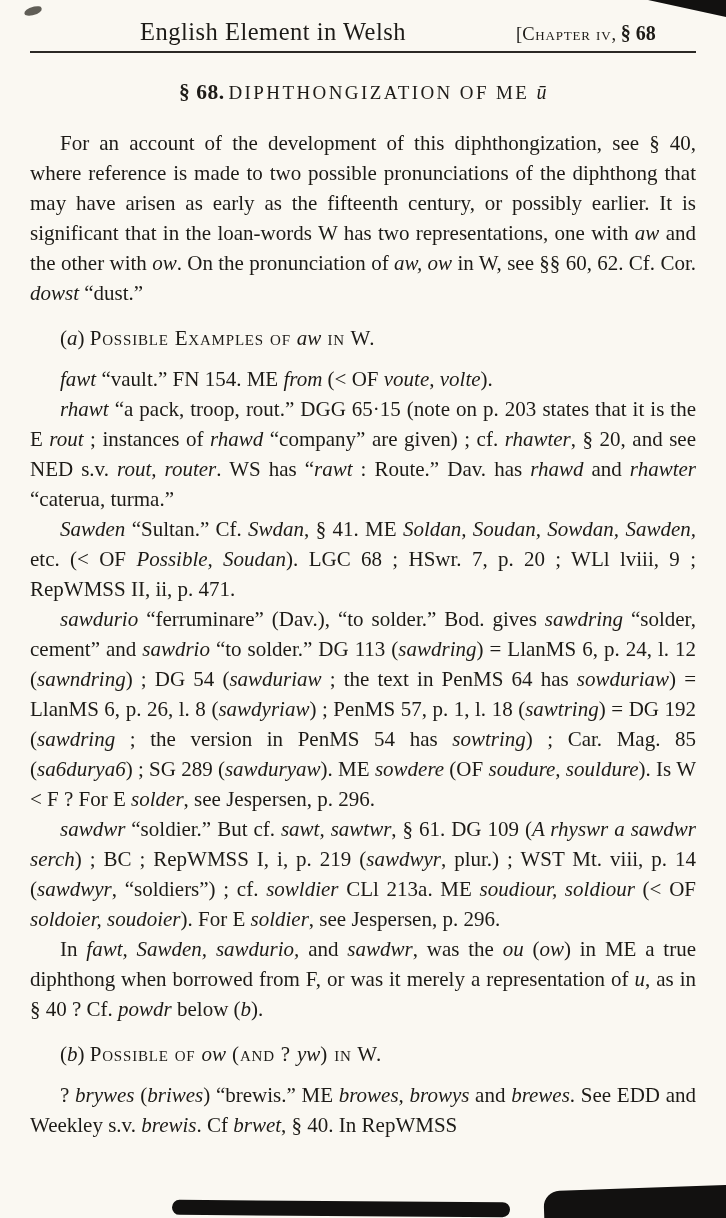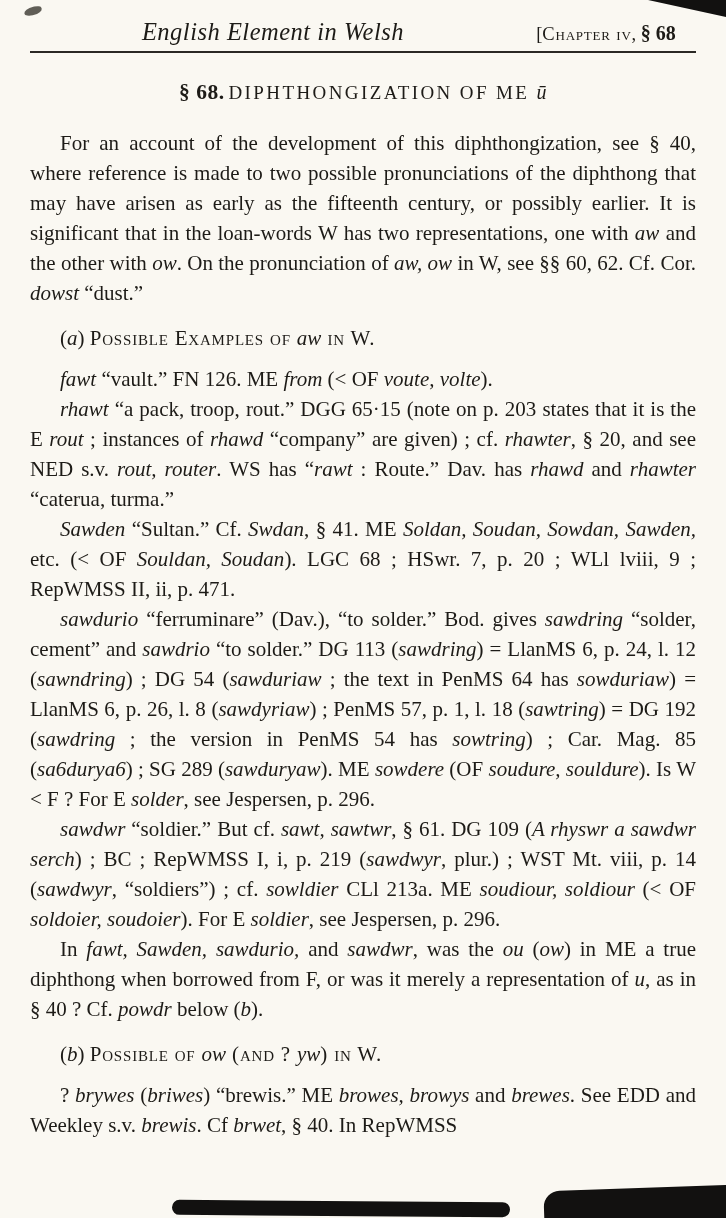--- a/index.html
+++ b/index.html
@@ -16,22 +16,22 @@
   .page { padding: 10px 30px 0 30px; position: relative; z-index: 1; }
 
   
   .running-header {
     display: flex;
     align-items: baseline;
     padding-top: 8px;
     font-size: 21px;
   }
   .page-number { width: 140px; font-size: 22px; letter-spacing: 1.5px; }
-  .running-title { flex: 1; text-align: center; font-style: italic; font-size: 24.5px; letter-spacing: 0.5px; }
-  .chapter-ref { width: 180px; text-align: center; font-size: 18.5px; white-space: nowrap; }
+  .running-title { flex: 1; text-align: center; font-size: 24.5px; letter-spacing: 0.5px; }
+  .chapter-ref { width: 180px; text-align: left; font-size: 18.5px; white-space: nowrap; }
   .chapter-ref .run-b { font-size: 20px; }
   .header-rule { border: none; border-top: 2px solid #2b2925; margin-top: 5px; }
 
   
   .section-heading {
     text-align: center;
     font-weight: 400;
     font-size: 19px;
     margin: 27px 0 23px 0;
     letter-spacing: 0.5px;
@@ -88,23 +88,23 @@
     <span class="chapter-ref"><span class="run">[</span><span class="run-sc">Chapter iv</span><span class="run">, </span><span class="run-b">§ 68</span></span>
   </div>
 
   <hr class="header-rule">
 
   <h1 class="section-heading"><span class="run-b">§ 68.</span><span class="run-caps">DIPHTHONGIZATION OF ME </span><span class="run-i">ū</span></h1>
 
   <div class="body-text">
     <p><span class="run">For an account of the development of this diphthongization, see § 40, where reference is made to two possible pronunciations of the diphthong that may have arisen as early as the fifteenth century, or possibly earlier. It is significant that in the loan-words W has two representations, one with </span><span class="run-i">aw</span><span class="run"> and the other with </span><span class="run-i">ow</span><span class="run">. On the pronunciation of </span><span class="run-i">aw, ow</span><span class="run"> in W, see §§ 60, 62. Cf. Cor. </span><span class="run-i">dowst</span><span class="run"> “dust.”</span></p>
     <p class="section-label"><span class="run">(</span><span class="run-i">a</span><span class="run">) </span><span class="run-sc">Possible Examples of </span><span class="run-i">aw</span><span class="run-sc"> in W.</span></p>
-    <p><span class="run-i">fawt</span><span class="run"> “vault.” FN 126. ME </span><span class="run-i">from</span><span class="run"> (&lt; OF </span><span class="run-i">voute, volte</span><span class="run">).</span></p>
+    <p><span class="run-i">fawt</span><span class="run"> “vault.” FN 154. ME </span><span class="run-i">from</span><span class="run"> (&lt; OF </span><span class="run-i">voute, volte</span><span class="run">).</span></p>
     <p><span class="run-i">rhawt</span><span class="run"> “a pack, troop, rout.” DGG 65·15 (note on p. 203 states that it is the E </span><span class="run-i">rout</span><span class="run">&nbsp;; instances of </span><span class="run-i">rhawd</span><span class="run"> “company” are given)&nbsp;; cf. </span><span class="run-i">rhawter</span><span class="run">, § 20, and see NED s.v. </span><span class="run-i">rout, router</span><span class="run">. WS has “</span><span class="run-i">rawt</span><span class="run">&nbsp;: Route.” Dav. has </span><span class="run-i">rhawd</span><span class="run"> and </span><span class="run-i">rhawter</span><span class="run"> “caterua, turma.”</span></p>
-    <p><span class="run-i">Sawden</span><span class="run"> “Sultan.” Cf. </span><span class="run-i">Swdan</span><span class="run">, § 41. ME </span><span class="run-i">Soldan, Soudan, Sowdan, Sawden,</span><span class="run"> etc. (&lt; OF </span><span class="run-i">Souldan, Soudan</span><span class="run">). LGC 68&nbsp;; HSwr. 7, p. 20&nbsp;; WLl lviii, 9&nbsp;; RepWMSS II, ii, p. 471.</span></p>
+    <p><span class="run-i">Sawden</span><span class="run"> “Sultan.” Cf. </span><span class="run-i">Swdan</span><span class="run">, § 41. ME </span><span class="run-i">Soldan, Soudan, Sowdan, Sawden,</span><span class="run"> etc. (&lt; OF </span><span class="run-i">Possible, Soudan</span><span class="run">). LGC 68&nbsp;; HSwr. 7, p. 20&nbsp;; WLl lviii, 9&nbsp;; RepWMSS II, ii, p. 471.</span></p>
     <p><span class="run-i">sawdurio</span><span class="run"> “ferruminare” (Dav.), “to solder.” Bod. gives </span><span class="run-i">sawdring</span><span class="run"> “solder, cement” and </span><span class="run-i">sawdrio</span><span class="run"> “to solder.” DG 113 (</span><span class="run-i">sawdring</span><span class="run">) = LlanMS 6, p. 24, l. 12 (</span><span class="run-i">sawndring</span><span class="run">)&nbsp;; DG 54 (</span><span class="run-i">sawduriaw</span><span class="run">&nbsp;; the text in PenMS 64 has </span><span class="run-i">sowduriaw</span><span class="run">) = LlanMS 6, p. 26, l. 8 (</span><span class="run-i">sawdyriaw</span><span class="run">)&nbsp;; PenMS 57, p. 1, l. 18 (</span><span class="run-i">sawtring</span><span class="run">) = DG 192 (</span><span class="run-i">sawdring</span><span class="run">&nbsp;; the version in PenMS 54 has </span><span class="run-i">sowtring</span><span class="run">)&nbsp;; Car. Mag. 85 (</span><span class="run-i">sa6durya6</span><span class="run">)&nbsp;; SG 289 (</span><span class="run-i">sawduryaw</span><span class="run">). ME </span><span class="run-i">sowdere</span><span class="run"> (OF </span><span class="run-i">soudure, souldure</span><span class="run">). Is W &lt; F&nbsp;? For E </span><span class="run-i">solder</span><span class="run">, see Jespersen, p. 296.</span></p>
     <p><span class="run-i">sawdwr</span><span class="run"> “soldier.” But cf. </span><span class="run-i">sawt, sawtwr</span><span class="run">, § 61. DG 109 (</span><span class="run-i">A rhyswr a sawdwr serch</span><span class="run">)&nbsp;; BC&nbsp;; RepWMSS I, i, p. 219 (</span><span class="run-i">sawdwyr</span><span class="run">, plur.)&nbsp;; WST Mt. viii, p. 14 (</span><span class="run-i">sawdwyr</span><span class="run">, “soldiers”)&nbsp;; cf. </span><span class="run-i">sowldier</span><span class="run"> CLl 213a. ME </span><span class="run-i">soudiour, soldiour</span><span class="run"> (&lt; OF </span><span class="run-i">soldoier, soudoier</span><span class="run">). For E </span><span class="run-i">soldier</span><span class="run">, see Jespersen, p. 296.</span></p>
     <p><span class="run">In </span><span class="run-i">fawt, Sawden, sawdurio,</span><span class="run"> and </span><span class="run-i">sawdwr</span><span class="run">, was the </span><span class="run-i">ou</span><span class="run"> (</span><span class="run-i">ow</span><span class="run">) in ME a true diphthong when borrowed from F, or was it merely a representation of </span><span class="run-i">u</span><span class="run">, as in § 40&nbsp;? Cf. </span><span class="run-i">powdr</span><span class="run"> below (</span><span class="run-i">b</span><span class="run">).</span></p>
     <p class="section-label"><span class="run">(</span><span class="run-i">b</span><span class="run">) </span><span class="run-sc">Possible of </span><span class="run-i">ow</span><span class="run-sc"> (and&nbsp;? </span><span class="run-i">yw</span><span class="run-sc">) in W.</span></p>
     <p><span class="run">? </span><span class="run-i">brywes</span><span class="run"> (</span><span class="run-i">briwes</span><span class="run">) “brewis.” ME </span><span class="run-i">browes, browys</span><span class="run"> and </span><span class="run-i">brewes</span><span class="run">. See EDD and Weekley s.v. </span><span class="run-i">brewis</span><span class="run">. Cf </span><span class="run-i">brwet</span><span class="run">, § 40. In RepWMSS</span></p>
   </div>
 
 </div>
 
 </body></html>

